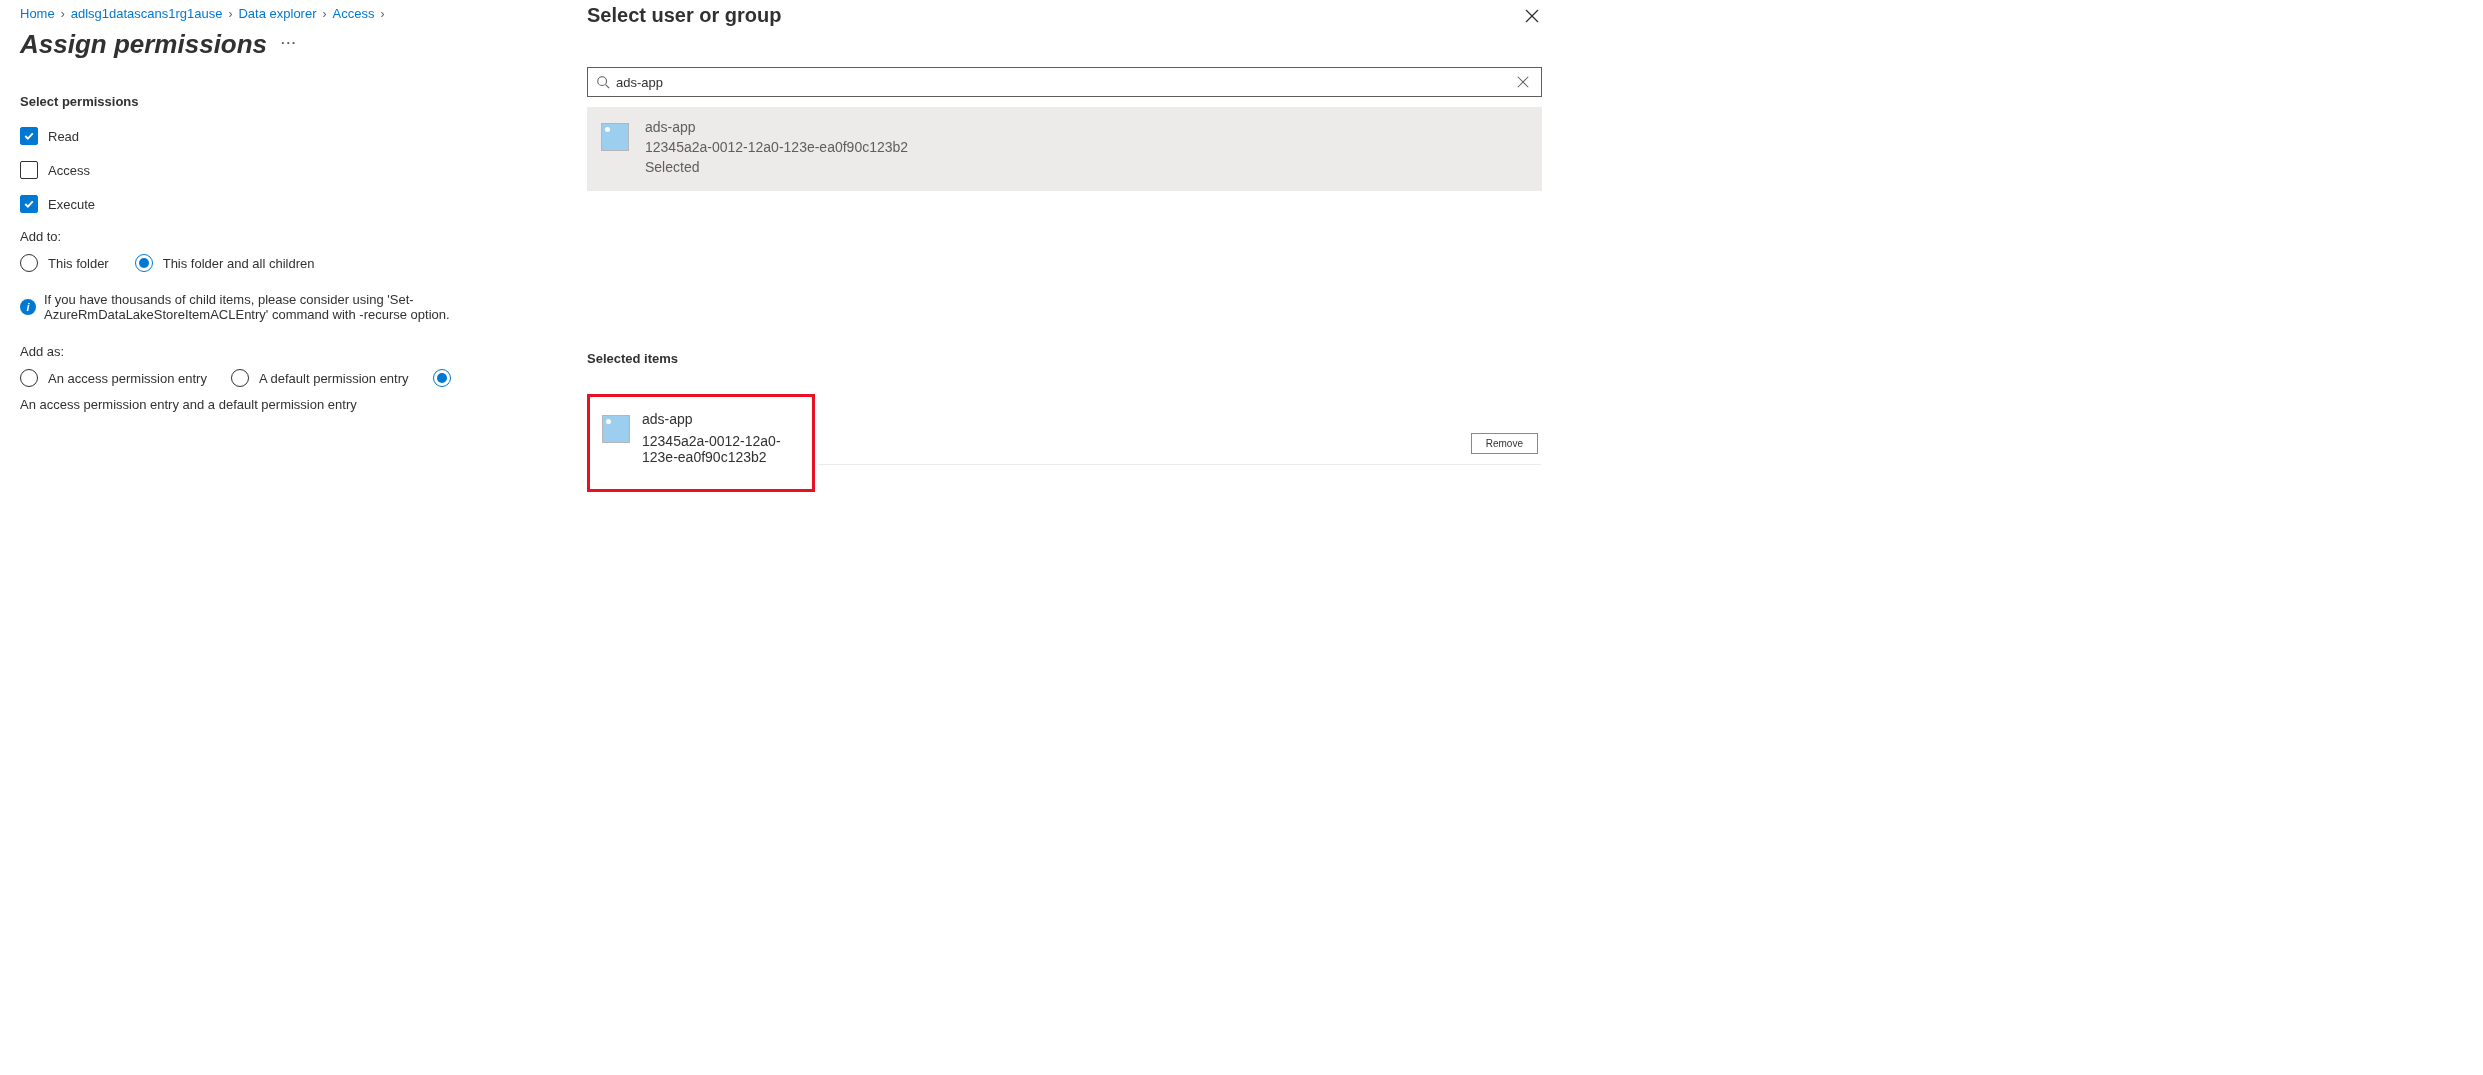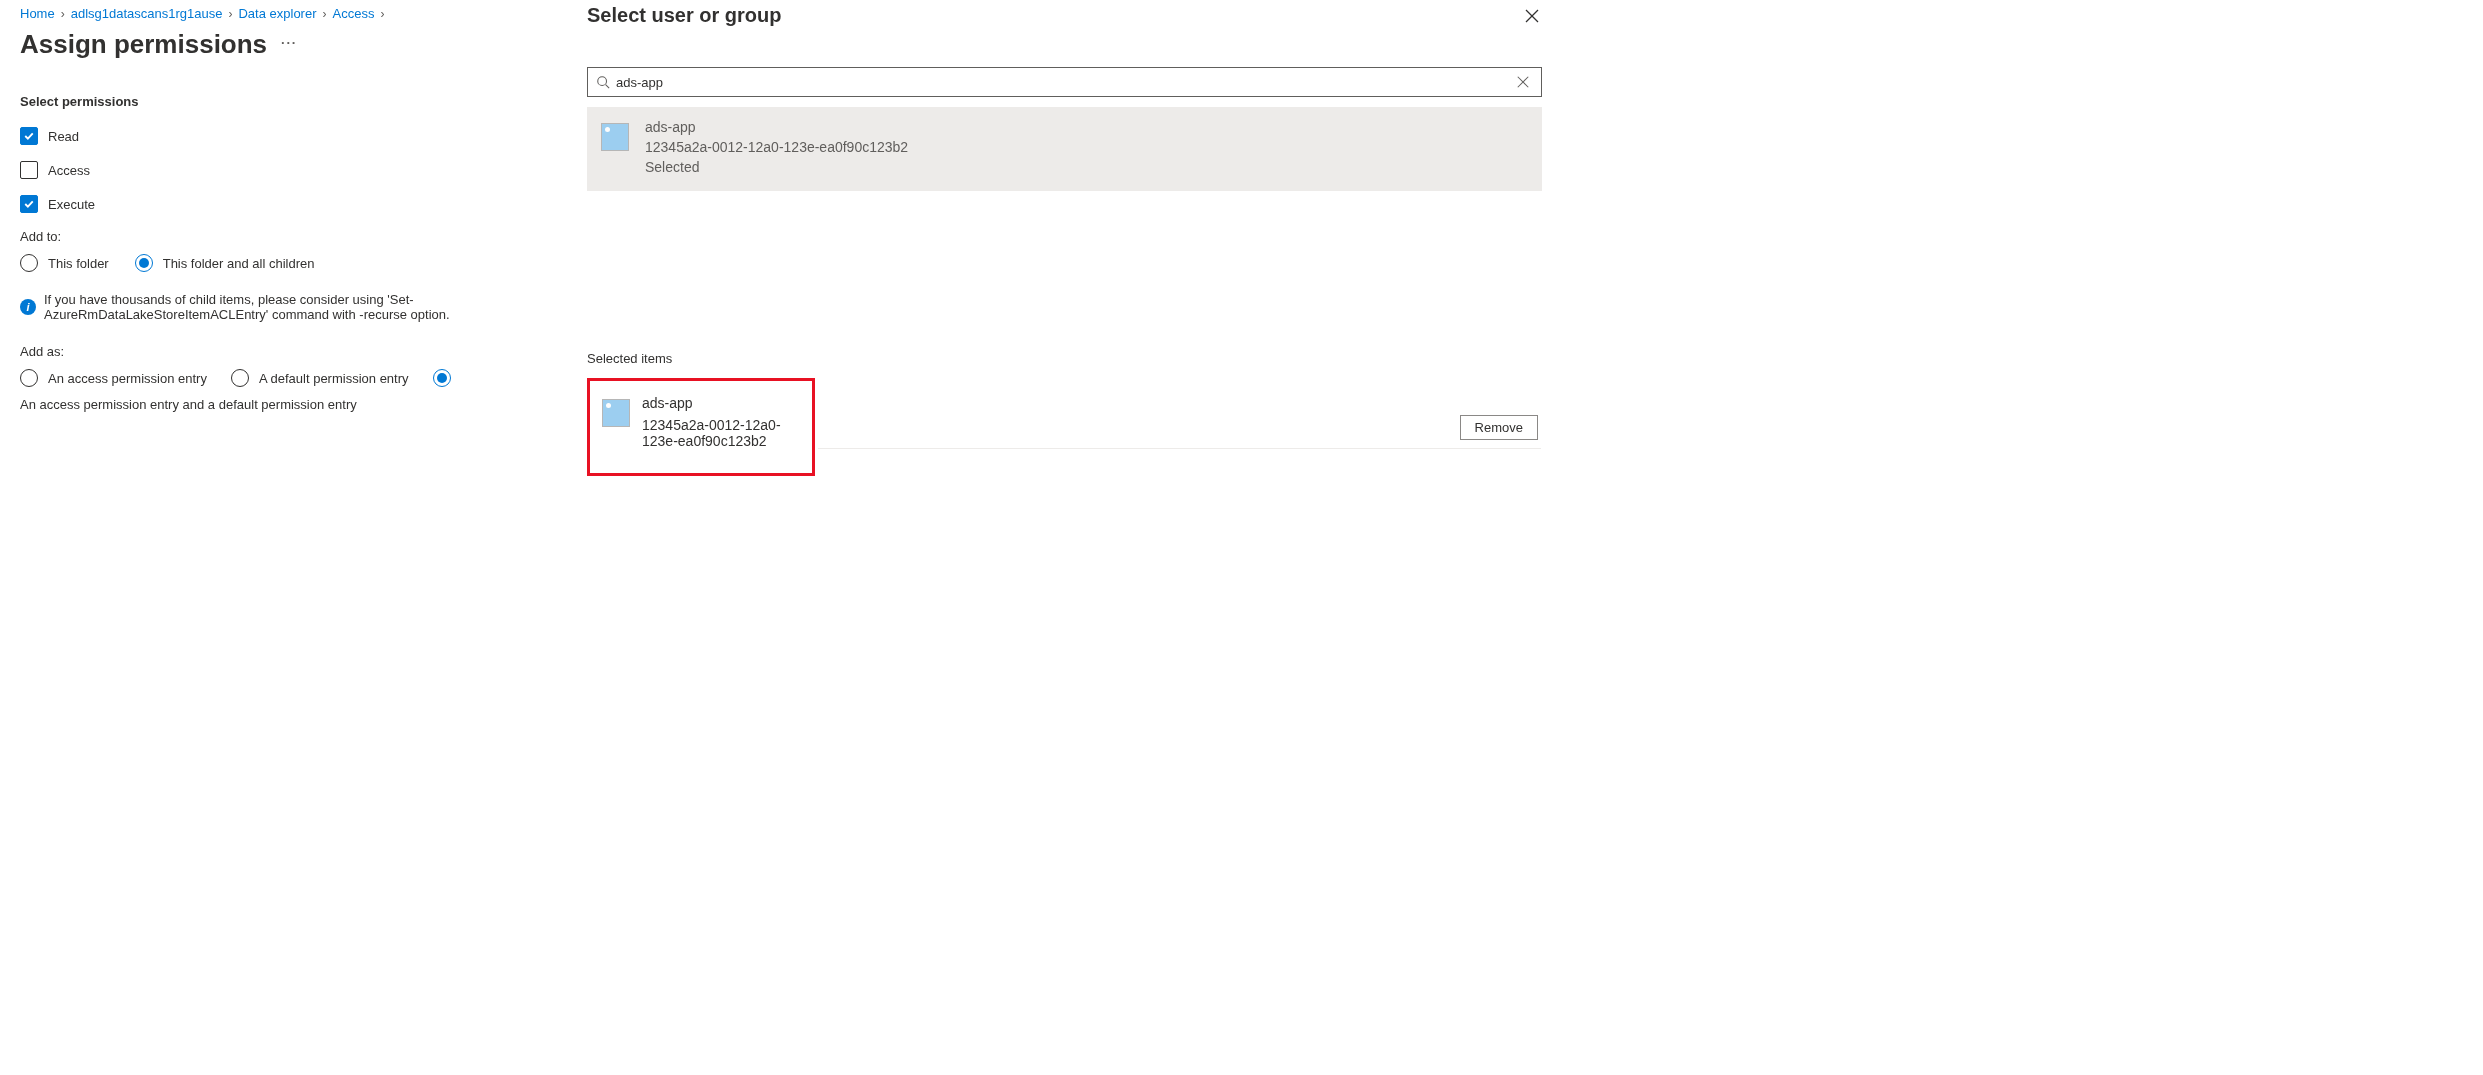--- a/index.html
+++ b/index.html
@@ -14,21 +14,21 @@
   }
   .left-pane { width: 575px; padding: 6px 20px; }
   .right-pane { flex: 1; padding: 4px 10px 0 12px; }
 
   
   .breadcrumb { display: flex; align-items: center; gap: 6px; font-size: 13px; color: #0078d4; margin-bottom: 8px; }
   .breadcrumb a { color: #0078d4; text-decoration: none; cursor: pointer; }
   .breadcrumb .sep { color: #605e5c; font-size: 12px; }
   
   .page-title-row { display: flex; align-items: center; gap: 14px; margin-bottom: 34px; }
-  .page-title { font-size: 26px; font-weight: 600; color: #323130; }
+  .page-title { font-size: 26px; font-weight: 600; color: #323130; font-style: italic; }
   .more-dots { color: #605e5c; letter-spacing: 1px; font-weight: bold; cursor: pointer; position: relative; top: -2px; }
 
   .field-row { display: flex; align-items: flex-start; margin-bottom: 18px; }
   .field-label { width: 174px; color: #323130; }
   .req { color: #a4262c; margin-left: 2px; }
   .select-box {
     border: 3px solid #e81123;
     width: 96px; height: 66px;
     padding: 6px 0 0 4px;
     position: relative;
@@ -68,33 +68,33 @@
   .search-row input { border: none; outline: none; flex: 1; font-size: 13px; color: #323130; background: transparent;}
   .clear-x { width: 14px; height: 14px; cursor: pointer; color: #605e5c; display:flex;align-items:center;justify-content:center;}
 
   .result-item { background: #edebe9; padding: 12px 14px 16px 14px; display: flex; gap: 16px; align-items: flex-start; }
   .app-icon { width: 28px; height: 28px; background: #9ccef0; border: 1px solid #b6b6b6; position: relative; margin-top: 4px; flex-shrink:0;}
   .app-icon::before { content:""; position:absolute; width:5px; height:5px; background:#fdfdfd; border-radius:50%; top:3px; left:3px; }
   .result-text .name { color: #605e5c; font-size: 14px; margin-bottom: 4px;}
   .result-text .guid { color: #605e5c; font-size: 14px; margin-bottom: 4px;}
   .result-text .sel  { color: #605e5c; font-size: 14px;}
 
-  .selected-header { font-weight: 400; margin-top: 160px; margin-bottom: 12px; }
+  .selected-header { font-weight: 700; margin-top: 160px; margin-bottom: 28px; }
   .selected-wrap { display: flex; align-items: center; }
   .selected-box {
     border: 3px solid #e81123;
     padding: 14px 14px 24px 12px;
     width: 228px; display: flex; gap: 12px; align-items: flex-start;
   }
   .selected-box .texts .name { color: #323130; font-size: 14px; margin-bottom: 6px; }
   .selected-box .texts .guid { color: #323130; font-size: 14px; }
   .remove-btn {
     margin-left: auto; margin-right: 4px;
     border: 1px solid #8a8886; background: #fff; color: #323130;
-    padding: 4px 14px; font-size: 13px; cursor: pointer;
+    padding: 4px 14px; font-size: 10px; cursor: pointer;
   }
   .sep-line { border-top: 1px solid #edebe9; margin-top: -28px; width: calc(100% - 232px); margin-left: 231px; position: relative; z-index:-1;}
 </style>
 </head>
 <body>
 
 <div class="left-pane">
   <div class="breadcrumb">
     <a>Home</a>
       <span class="sep">›</span>

